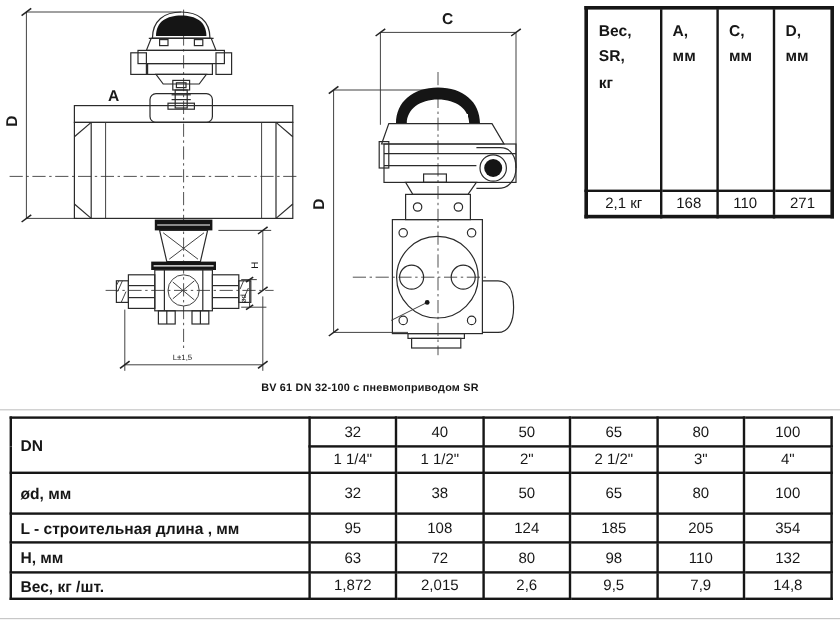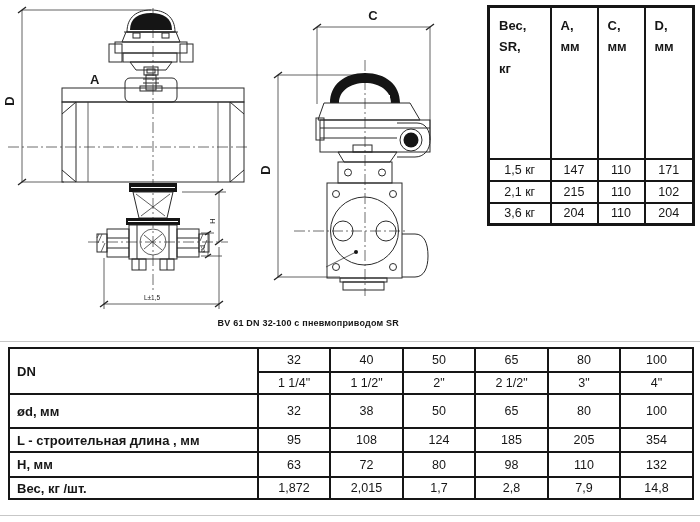--- a/index.html
+++ b/index.html
@@ -206,36 +206,24 @@
 SR,
 кг</th>
       <th>A,
 мм</th>
       <th>C,
 мм</th>
       <th>D,
 мм</th>
     </tr>
     <tr style="height:22px">
-      <td>1,5 кг</td>
-      <td>147</td>
+      <td>2,1 кг</td>
+      <td>168</td>
       <td>110</td>
-      <td>171</td>
-    </tr>
-    <tr style="height:22px">
-      <td>2,1 кг</td>
-      <td>215</td>
-      <td>110</td>
-      <td>102</td>
-    </tr>
-    <tr style="height:22px">
-      <td>3,6 кг</td>
-      <td>204</td>
-      <td>110</td>
-      <td>204</td>
+      <td>271</td>
     </tr>
   </tbody>
     </table>
 
   <div class="hairline" style="top:341px"></div>
 
   <table id="valveTable">
     <colgroup>
       <col style="width:249px">
         <col style="width:72px">
@@ -287,22 +275,22 @@
       <td class="val">72</td>
       <td class="val">80</td>
       <td class="val">98</td>
       <td class="val">110</td>
       <td class="val">132</td>
     </tr>
     <tr style="height:22px">
       <td class="lbl">Вес, кг /шт.</td>
       <td class="val">1,872</td>
       <td class="val">2,015</td>
-      <td class="val">1,7</td>
-      <td class="val">2,8</td>
+      <td class="val">2,6</td>
+      <td class="val">9,5</td>
       <td class="val">7,9</td>
       <td class="val">14,8</td>
     </tr>
   </tbody>
     </table>
 
   <div class="hairline" style="top:515px"></div>
 </div>
 
 </body></html>

